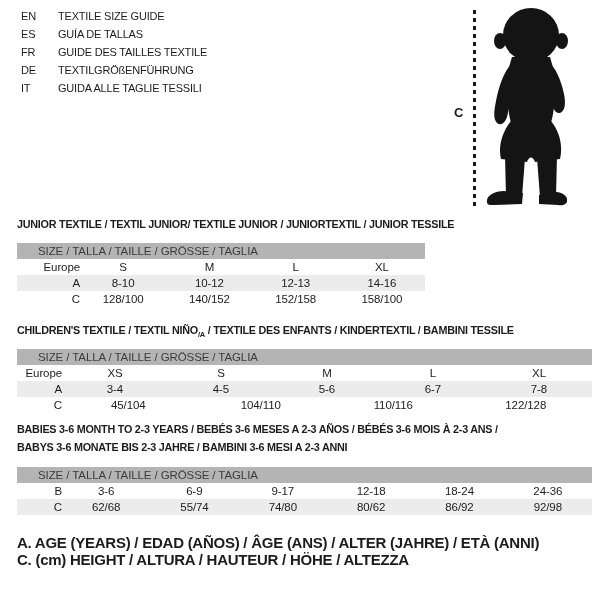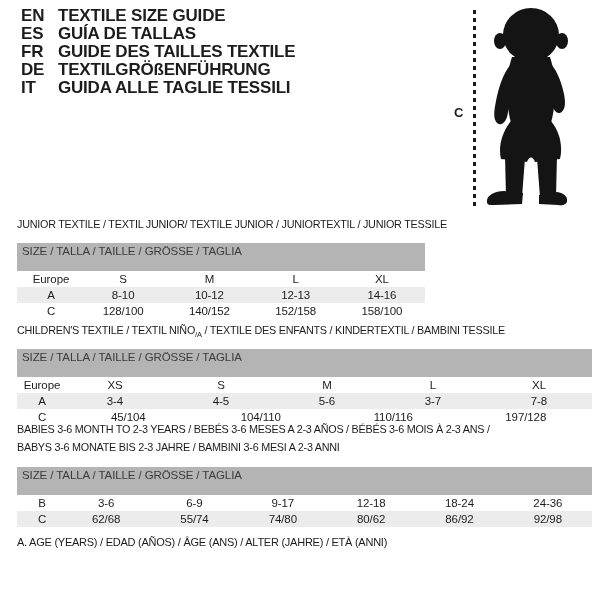--- a/index.html
+++ b/index.html
@@ -4,53 +4,53 @@
 <style>
   html,body{margin:0;padding:0}
   body{
     width:600px;height:600px;background:#ffffff;position:relative;overflow:hidden;
     font-family:"Liberation Sans","DejaVu Sans",sans-serif;color:#1c1c1c;
   }
   .abs{position:absolute}
 
   
   .lang-block{left:21px;top:7px}
-  .lang-row{height:18px;line-height:18px;font-weight:700;font-size:17px;letter-spacing:-0.2px;white-space:nowrap}
+  .lang-row{height:18px;line-height:18px;font-weight:400;font-size:11px;letter-spacing:-0.2px;white-space:nowrap}
   .lang-row .code{display:inline-block;width:37px}
 
   
   .dash-line{left:473px;top:10px;width:3px;height:198px;
     background:repeating-linear-gradient(to bottom,#1b1b1b 0 4px,transparent 4px 8px)}
   .c-label{left:454px;top:105px;font-size:13px;font-weight:700}
   .silhouette{left:484px;top:5px}
 
   
-  .sec-head{font-weight:400;font-size:10.8px;letter-spacing:-0.25px;white-space:nowrap}
+  .sec-head{font-weight:700;font-size:10.8px;letter-spacing:-0.25px;white-space:nowrap}
   .junior-h{left:17px;top:218px}
   .children-h{left:17px;top:324px}
   .babies-h{left:17px;top:421px;line-height:17.5px}
   .sec-head sub{font-size:7.5px}
 
   
   .tbl{font-size:11.5px;letter-spacing:-0.1px}
-  .tbl .bar{height:28px;line-height:16px;background:#b4b4b4;color:#3b3b3b;padding-left:5px;white-space:nowrap}
+  .tbl .bar{height:16px;line-height:16px;background:#b4b4b4;color:#3b3b3b;padding-left:21px;white-space:nowrap}
   .trow{display:flex;height:16px;line-height:16px}
   .trow.stripe{background:#ececec}
-  .trow .lbl{padding-left:5px;text-align:center}
+  .trow .lbl{padding-left:5px;text-align:right}
   .trow .cell{flex:1;text-align:center}
   .junior-t{left:17px;top:243px;width:408px}
   .junior-t .lbl{width:58px}
   .children-t{left:17px;top:349px;width:575px}
   .children-t .lbl{width:40px}
   .babies-t{left:17px;top:467px;width:575px}
   .babies-t .lbl{width:40px}
 
   
   .footnotes{left:17px;top:534px}
-  .fn{height:17px;line-height:17px;font-weight:400;font-size:11px;letter-spacing:-0.25px;white-space:nowrap}
+  .fn{height:17px;line-height:17px;font-weight:700;font-size:15px;letter-spacing:-0.25px;white-space:nowrap}
 </style>
 </head>
 <body>
 
 <div class="abs lang-block">
   <div class="lang-row">
     <span class="code">EN</span><span>TEXTILE SIZE GUIDE</span>
   </div>
   <div class="lang-row">
     <span class="code">ES</span><span>GUÍA DE TALLAS</span>
@@ -117,29 +117,29 @@
     <span class="cell">S</span>
     <span class="cell">M</span>
     <span class="cell">L</span>
     <span class="cell">XL</span>
   </div>
   <div class="trow stripe">
     <span class="lbl">A</span>
     <span class="cell">3-4</span>
     <span class="cell">4-5</span>
     <span class="cell">5-6</span>
-    <span class="cell">3-7</span>
+    <span class="cell">6-7</span>
     <span class="cell">7-8</span>
   </div>
   <div class="trow">
     <span class="lbl">C</span>
     <span class="cell">45/104</span>
     <span class="cell">104/110</span>
     <span class="cell">110/116</span>
-    <span class="cell">197/128</span>
+    <span class="cell">122/128</span>
   </div>
 </div>
 
 <div class="abs sec-head babies-h">
   <div>BABIES 3-6 MONTH TO 2-3 YEARS / BEBÉS 3-6 MESES A 2-3 AÑOS / BÉBÉS 3-6 MOIS À 2-3 ANS /</div>
   <div>BABYS 3-6 MONATE BIS 2-3 JAHRE / BAMBINI 3-6 MESI A 2-3 ANNI</div>
 </div>
 <div class="abs tbl babies-t">
   <div class="bar">SIZE / TALLA / TAILLE / GRÖSSE / TAGLIA</div>
   <div class="trow">
@@ -157,13 +157,14 @@
     <span class="cell">55/74</span>
     <span class="cell">74/80</span>
     <span class="cell">80/62</span>
     <span class="cell">86/92</span>
     <span class="cell">92/98</span>
   </div>
 </div>
 
 <div class="abs footnotes">
   <div class="fn">A. AGE (YEARS) / EDAD (AÑOS) / ÂGE (ANS) / ALTER (JAHRE) / ETÀ (ANNI)</div>
+  <div class="fn">C. (cm) HEIGHT / ALTURA / HAUTEUR / HÖHE / ALTEZZA</div>
 </div>
 
 </body></html>

